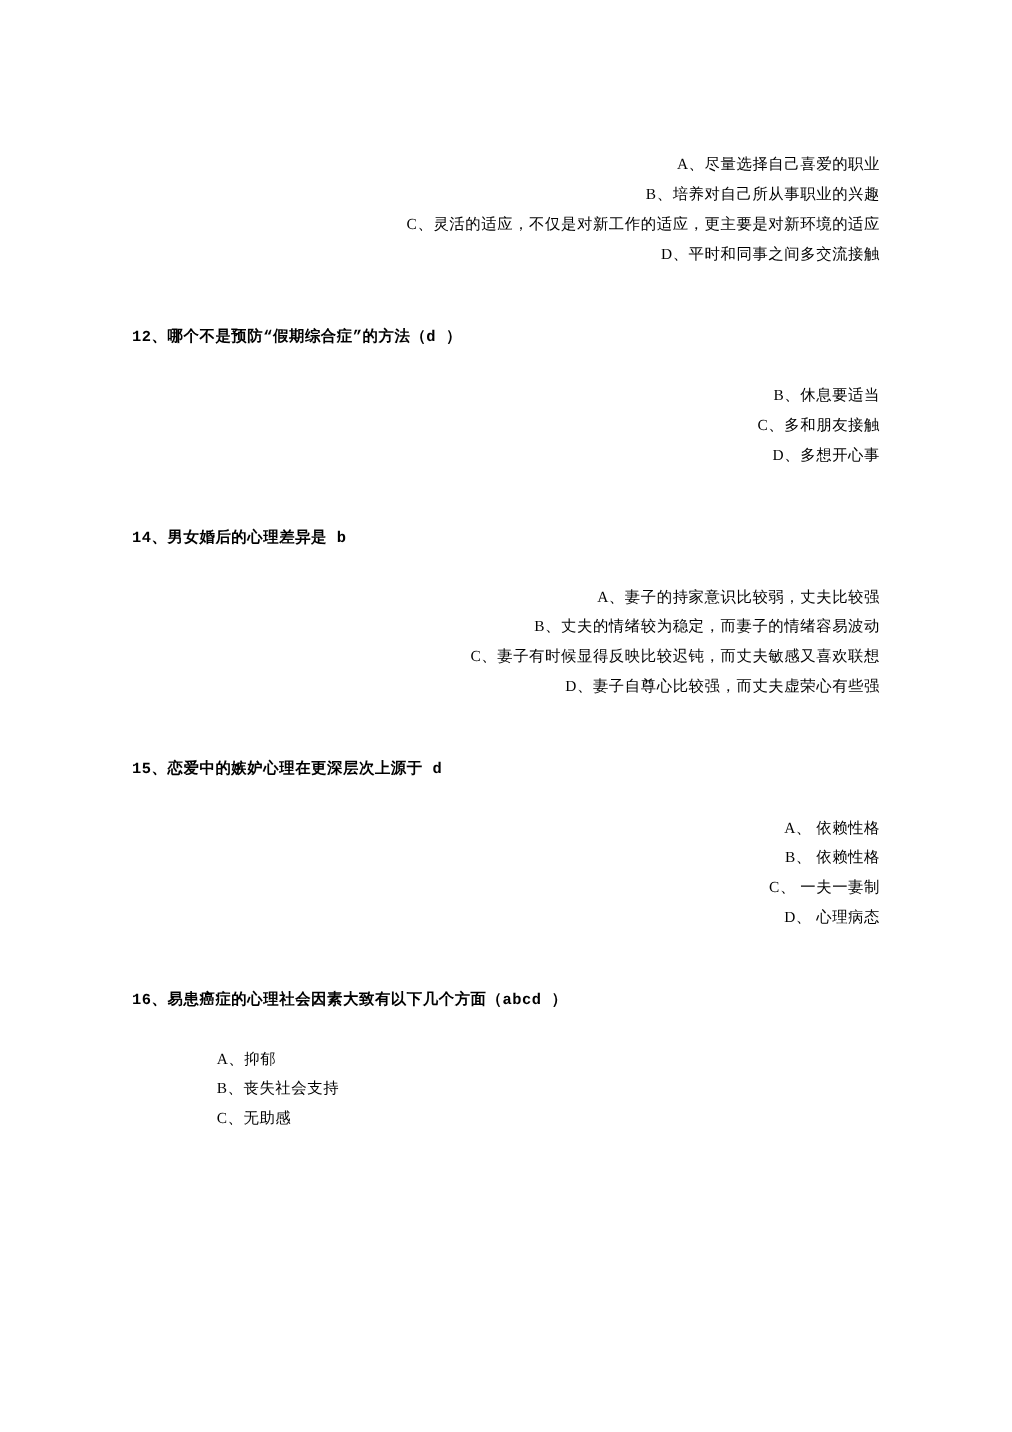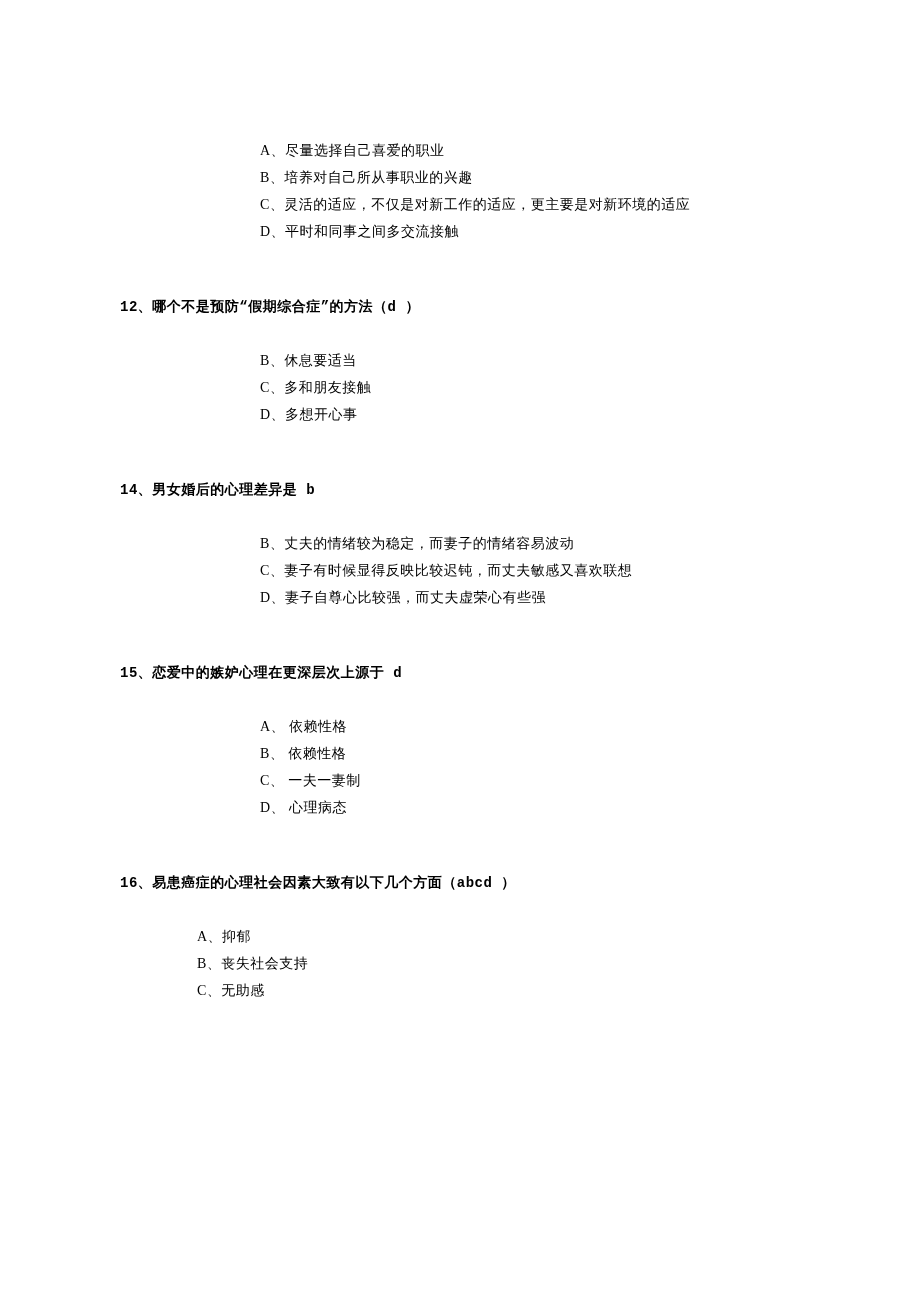--- a/index.html
+++ b/index.html
@@ -13,20 +13,21 @@
   }
   .page {
     width: 920px;
     min-height: 1302px;
     box-sizing: border-box;
     padding: 140px 120px 60px 120px;
   }
   .options {
     margin-left: 140px;
     margin-bottom: 55px;
+    text-align: right;
   }
   .options .opt {
     margin-bottom: 6px;
     letter-spacing: 0.5px;
   }
   .options-left {
     margin-left: 77px;
     margin-bottom: 0;
   }
   .options-left .opt {
@@ -55,20 +56,21 @@
   <div class="question">12、哪个不是预防“假期综合症”的方法（d ）</div>
   <div class="options">
     <div class="opt">B、休息要适当</div>
     <div class="opt">C、多和朋友接触</div>
     <div class="opt">D、多想开心事</div>
   </div>
 
 
   <div class="question">14、男女婚后的心理差异是 b</div>
   <div class="options">
+    <div class="opt">A、妻子的持家意识比较弱，丈夫比较强</div>
     <div class="opt">B、丈夫的情绪较为稳定，而妻子的情绪容易波动</div>
     <div class="opt">C、妻子有时候显得反映比较迟钝，而丈夫敏感又喜欢联想</div>
     <div class="opt">D、妻子自尊心比较强，而丈夫虚荣心有些强</div>
   </div>
 
   <div class="question">15、恋爱中的嫉妒心理在更深层次上源于 d</div>
   <div class="options">
     <div class="opt">A、 依赖性格</div>
     <div class="opt">B、 依赖性格</div>
     <div class="opt">C、 一夫一妻制</div>

